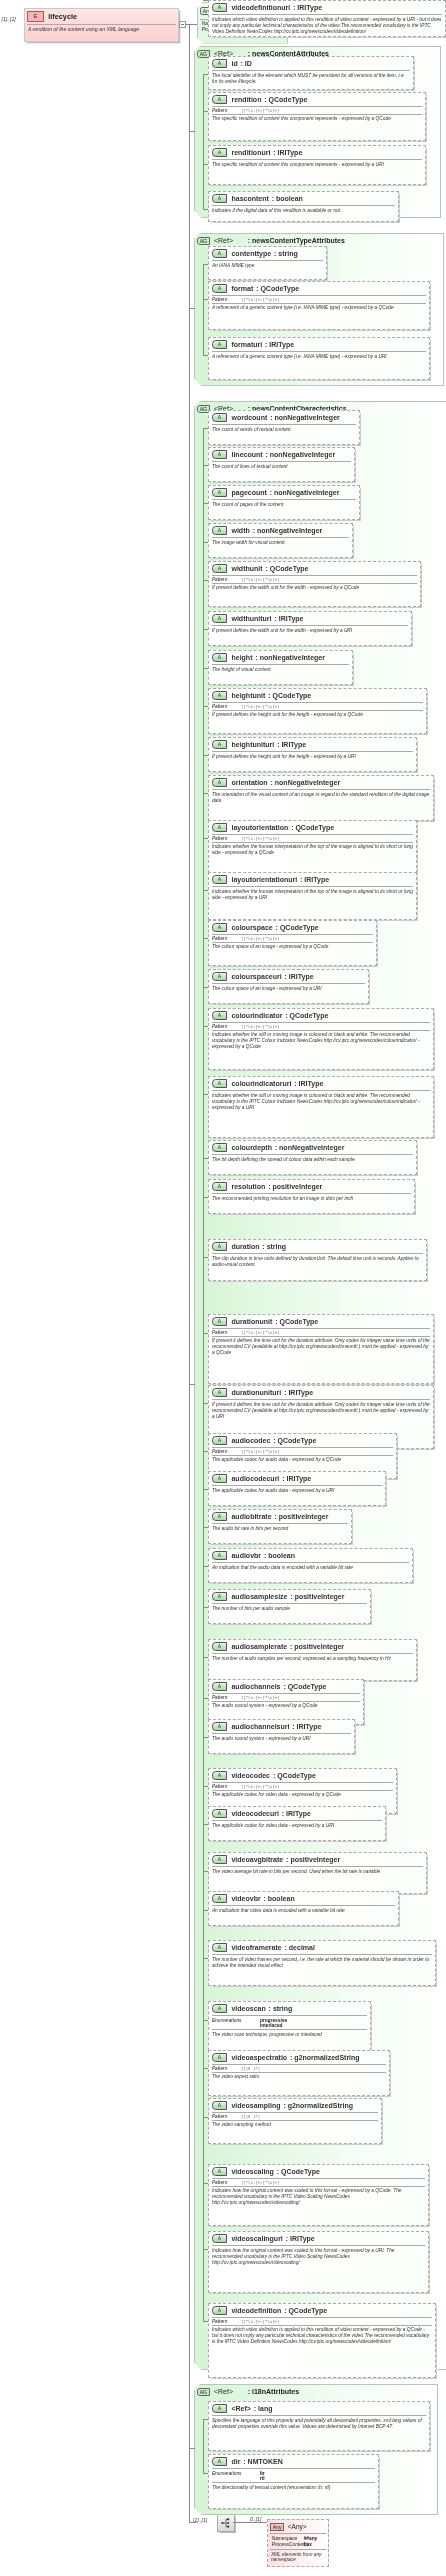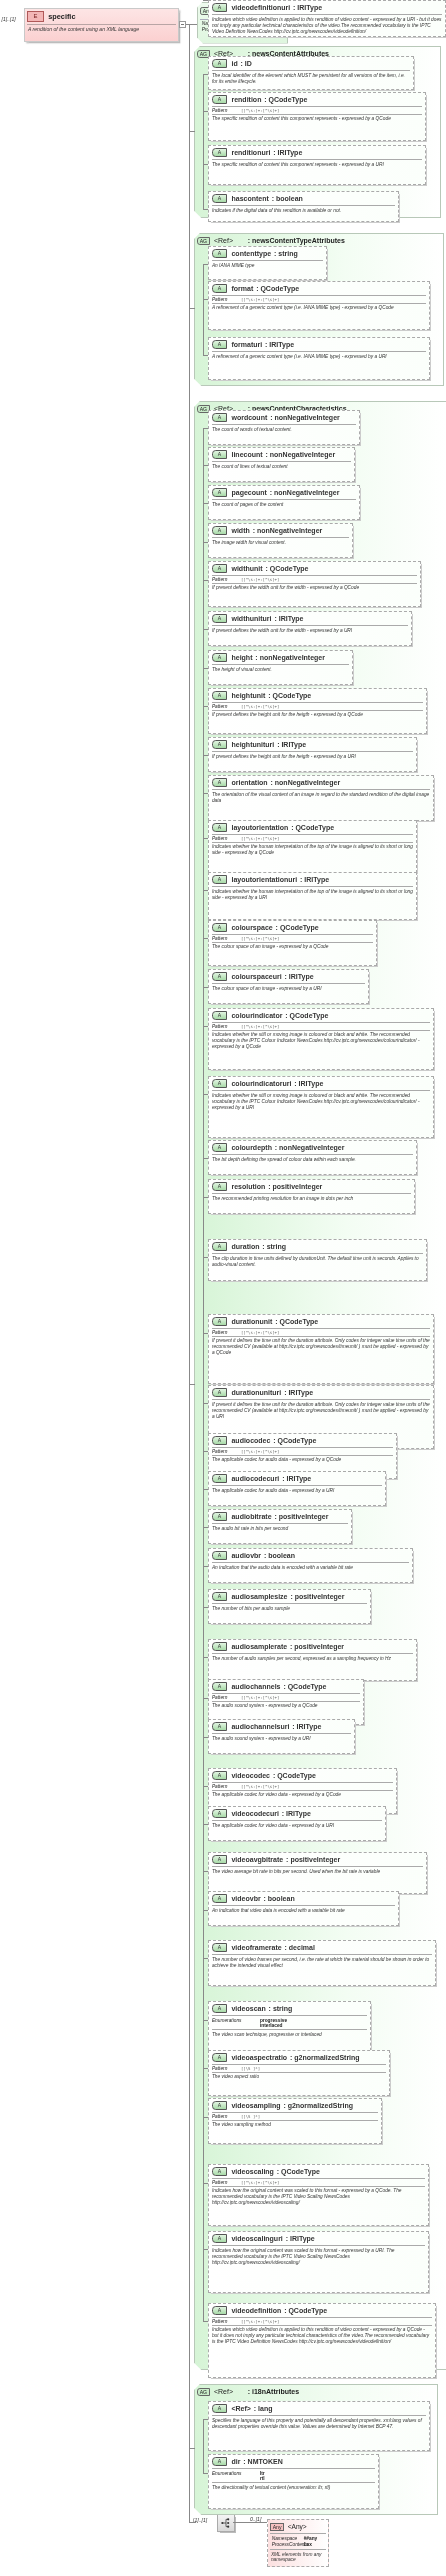--- a/index.html
+++ b/index.html
@@ -60,21 +60,21 @@
   .anyred .anyhdr { border-bottom:0.7px solid #aaa; height:13.2px; }
   .badge-anyr { display:inline-block; border:0.7px solid #666; font-size:5.1px; padding:0 1.5px; background:#f6c0c0; margin-right:3.7px; }
 </style>
 </head>
 <body>
 
 <div class="occ" style="left:1.5px;top:16px;">[1]..[1]</div>
 <div class="elem">
   <div class="hdr">
     <span class="badge-e">E</span>
-    <span class="title">specific</span>
+    <span class="title">lifecycle</span>
   </div>
   <div class="doc">A rendition of the content using an XML language</div>
 </div>
 <div class="collapse" style="left:179px;top:20.5px;"></div>
 <div class="hline" style="left:186px;top:23.5px;width:11px;"></div>
 <div class="vline" style="left:189px;top:23.5px;height:2498px;"></div>
 
 <div class="anybox">
   <div class="anyhdr">
     <span class="badge-any">Any</span>

